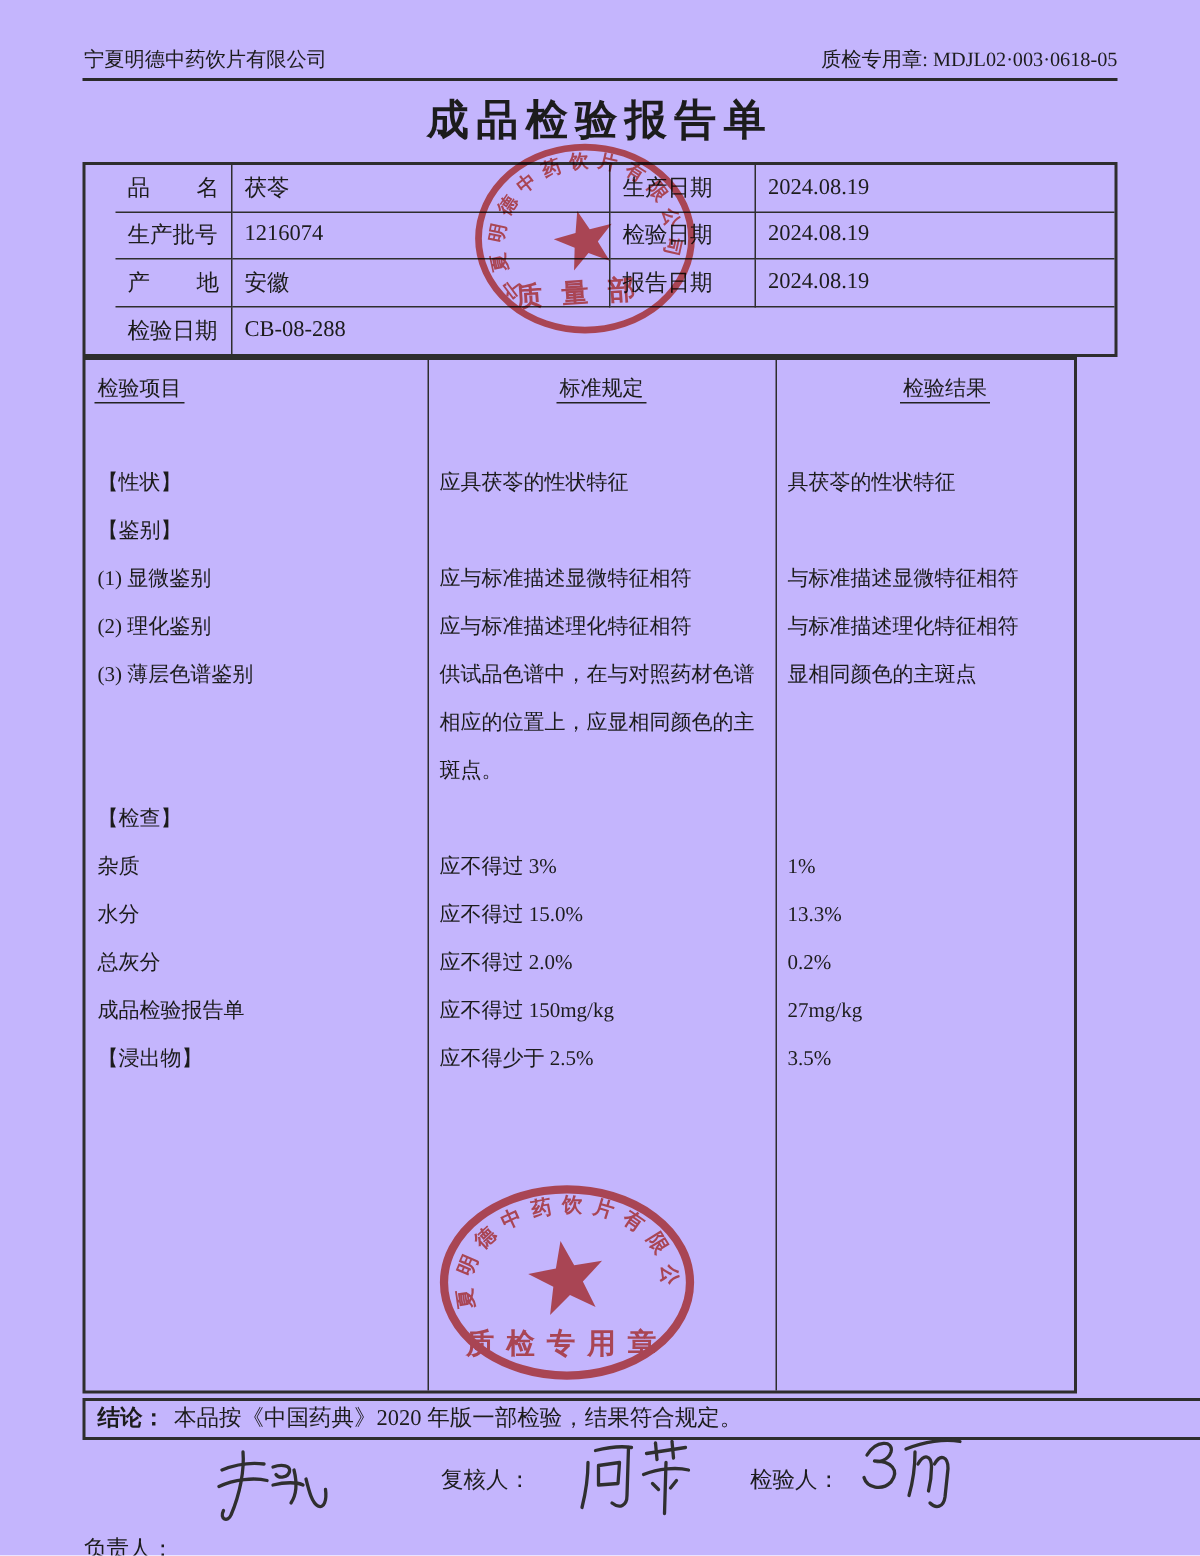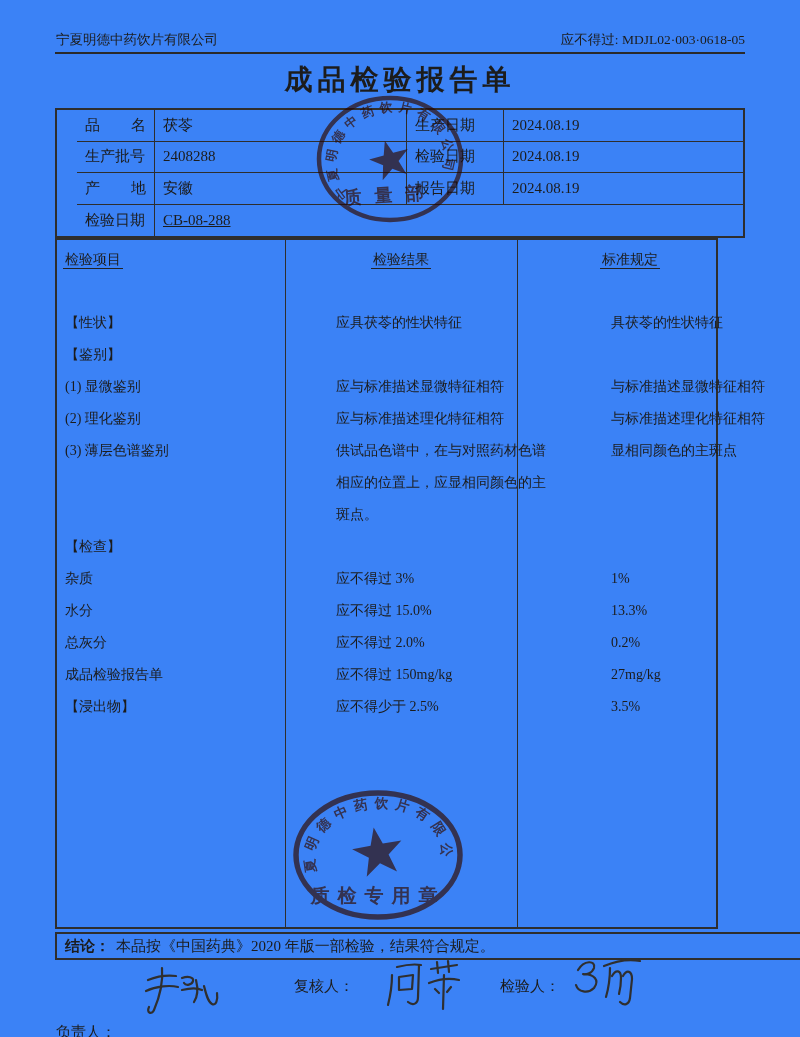--- a/index.html
+++ b/index.html
@@ -1,50 +1,50 @@
 <!DOCTYPE html>
 <html><head>
 <meta charset="utf-8">
 <style>
   * { margin:0; padding:0; box-sizing:border-box; }
   html,body { background:#ffffff; }
   body { width:800px; height:1037px; position:relative;
          font-family:"Liberation Serif","DejaVu Serif",serif; color:#1c1c1c; }
-  .page { position:absolute; inset:0; background:#3b82f6; }
+  .page { position:absolute; inset:0; background:#c4b5fd; }
 
   
   .doc-header { position:absolute; left:56px; right:55px; top:31px;
                 display:flex; justify-content:space-between; font-size:13.5px; }
   .header-rule { position:absolute; left:55px; right:55px; top:52px; height:2px; background:#2a2a2a; }
   .doc-title { position:absolute; left:0; right:0; top:61px; text-align:center;
                font-size:28px; font-weight:bold; letter-spacing:5px;font-family:Liberation Mono, monospace; }
 
   
   .info-table { position:absolute; left:55px; top:108px; width:690px; height:130px;
                 border:2px solid #2e2e2e; display:grid;
                 grid-template-columns:78px 252px 97px 1fr;
                 grid-template-rows:repeat(4,1fr); font-size:15px;padding-left:20px; }
   .info-table > div { display:flex; align-items:center; padding:0 8px;
                       border-right:1.5px solid #2e2e2e; border-bottom:1.5px solid #2e2e2e; }
   .info-table > div.no-r { border-right:none; }
   .info-table > div.no-b { border-bottom:none; }
   .spread { width:100%; text-align:justify; text-align-last:justify; }
-  .span-rest { grid-column:2 / -1;text-decoration:underline; }
+  .span-rest { grid-column:2 / -1; }
 
   
   .main-table { position:absolute; left:55px; top:238px; width:663px; height:691px;
                 border:2px solid #2e2e2e; font-size:14px; }
   .vdiv { position:absolute; top:0; bottom:0; width:1.5px; background:#2e2e2e; }
   .vdiv.v1 { left:227.5px; } .vdiv.v2 { left:459.5px; }
   .mt-head { display:grid; grid-template-columns:228px 232px 226px; margin-top:9px; }
   .mt-head .h { line-height:22px; }
   .mt-head .h span { border-bottom:1.5px solid #222; padding:0 2px 1px 2px; }
   .h-item { padding-left:6px; } .h-std,.h-res { text-align:center; }
   .rows { margin-top:36px; }
-  .trow { display:grid; grid-template-columns:228px 232px 226px; align-items:start;gap:43px; }
+  .trow { display:grid; grid-template-columns:228px 232px 226px; align-items:start; }
   .trow > div { line-height:32px; }
   .cell-item { padding-left:8px; }
   .cell-std  { padding-left:8px; padding-right:9px; }
   .cell-res  { padding-left:8px; padding-right:6px; }
 
   
   .conclusion { position:absolute; left:55px; top:932px; width:764px; height:28px;
                 border:2px solid #2e2e2e; font-size:15px; line-height:24px; padding-left:8px; }
   .conclusion b { margin-right:6px; }
 
@@ -58,57 +58,57 @@
   .stamp { position:absolute; overflow:visible; mix-blend-mode:multiply; opacity:.88; }
   .stamp text { font-family:"Liberation Sans","DejaVu Sans",sans-serif; font-weight:bold; }
 </style>
 </head>
 <body>
 
 <div class="page">
 
   <div class="doc-header">
     <span>宁夏明德中药饮片有限公司</span>
-    <span><span>应不得过:</span>&nbsp;<span>MDJL02·003·0618-05</span></span>
+    <span><span>质检专用章:</span>&nbsp;<span>MDJL02·003·0618-05</span></span>
   </div>
   <div class="header-rule"></div>
   <div class="doc-title">成品检验报告单</div>
 
   <div class="info-table">
     <div>
         <span class="spread">品名</span>
       </div>
     <div>茯苓</div>
     <div>生产日期</div>
     <div class="no-r">2024.08.19</div>
 
     <div>生产批号</div>
-    <div>2408288</div>
+    <div>1216074</div>
     <div>检验日期</div>
     <div class="no-r">2024.08.19</div>
 
     <div>
         <span class="spread">产地</span>
       </div>
     <div>安徽</div>
     <div>报告日期</div>
     <div class="no-r">2024.08.19</div>
 
     <div class="no-b">检验日期</div>
     <div class="no-b no-r span-rest">CB-08-288</div>
   </div>
 
   <div class="main-table">
     <div class="vdiv v1"></div>
     <div class="vdiv v2"></div>
 
     <div class="mt-head">
       <div class="h h-item"><span>检验项目</span></div>
+      <div class="h h-std"><span>标准规定</span></div>
       <div class="h h-res"><span>检验结果</span></div>
-      <div class="h h-std"><span>标准规定</span></div>
     </div>
 
     <div class="rows">
       <div class="trow">
         <div class="cell-item">【性状】</div>
         <div class="cell-std">应具茯苓的性状特征</div>
         <div class="cell-res">具茯苓的性状特征</div>
       </div>
       <div class="trow">
         <div class="cell-item">【鉴别】</div>

